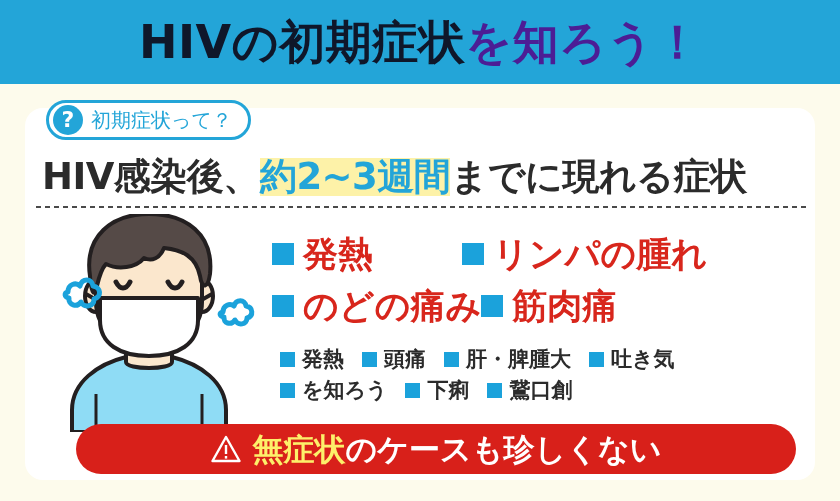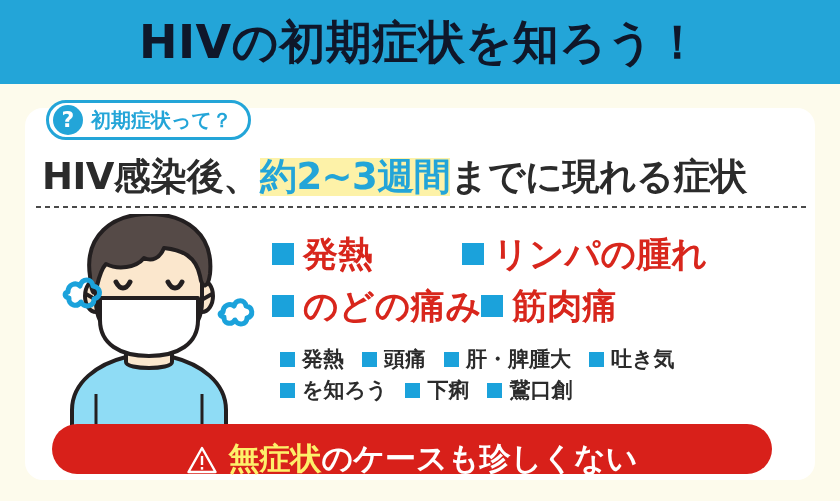--- a/index.html
+++ b/index.html
@@ -15,21 +15,21 @@
   .header-banner{
     position:absolute;left:0;top:0;width:840px;height:84px;
     background:#23a5d8;
     display:flex;align-items:center;justify-content:center;
   }
   .header-title{
     font-size:46px;font-weight:bold;letter-spacing:0.5px;
     line-height:1;white-space:nowrap;
   }
   .hl-yellow{color:#0f172a;}
-  .hl-white{color:#0f172a;font-family:Liberation Serif, serif;}
+  .hl-white{color:#4c1d95;font-family:Liberation Serif, serif;}
 
   
   .card{
     position:absolute;left:25px;top:108px;width:790px;height:372px;
     background:#ffffff;border-radius:18px;
   }
 
   
   .q-badge{
     position:absolute;left:46px;top:100px;height:40px;
@@ -38,21 +38,21 @@
     padding:0 16px 0 4px;box-sizing:border-box;
     z-index:5;
   }
   .q-mark{
     width:30px;height:30px;border-radius:50%;
     background:#23a5d8;color:#ffffff;
     font-size:22px;font-weight:bold;line-height:30px;text-align:center;
     flex:none;margin-right:8px;
   }
   .q-text{
-    color:#23a5d8;font-size:20px;font-weight:bold;white-space:nowrap;
+    color:#23a5d8;font-size:20px;font-weight:normal;white-space:nowrap;
   }
 
   
   .headline{
     position:absolute;left:42px;top:156px;width:760px;
     font-size:37px;font-weight:bold;color:#2b2b2b;
     white-space:nowrap;line-height:1.15;letter-spacing:-0.5px;
   }
   .headline .accent{
     color:#23a5d8;
@@ -90,23 +90,23 @@
   .small-item{display:flex;align-items:center;margin-right:18px;}
   .small-item .bullet{
     width:15px;height:15px;background:#1ba2db;flex:none;margin-right:7px;
   }
   .small-item .label{
     font-size:21px;font-weight:bold;color:#2b2b2b;white-space:nowrap;line-height:1;
   }
 
   
   .footer-pill{
-    position:absolute;left:52px;top:424px;width:720px;height:50px;
+    position:absolute;left:76px;top:424px;width:720px;height:50px;
     background:#d8201a;border-radius:26px;
-    display:flex;align-items:flex-end;justify-content:center;
+    display:flex;align-items:center;justify-content:center;
     z-index:6;
   }
   .warn-icon{width:30px;height:28px;flex:none;margin-right:12px;}
   .footer-text{
     font-size:31px;font-weight:bold;white-space:nowrap;line-height:1;
   }
   .fy{color:#fdf06a;}
   .fw{color:#ffffff;}
 </style>
 </head>

